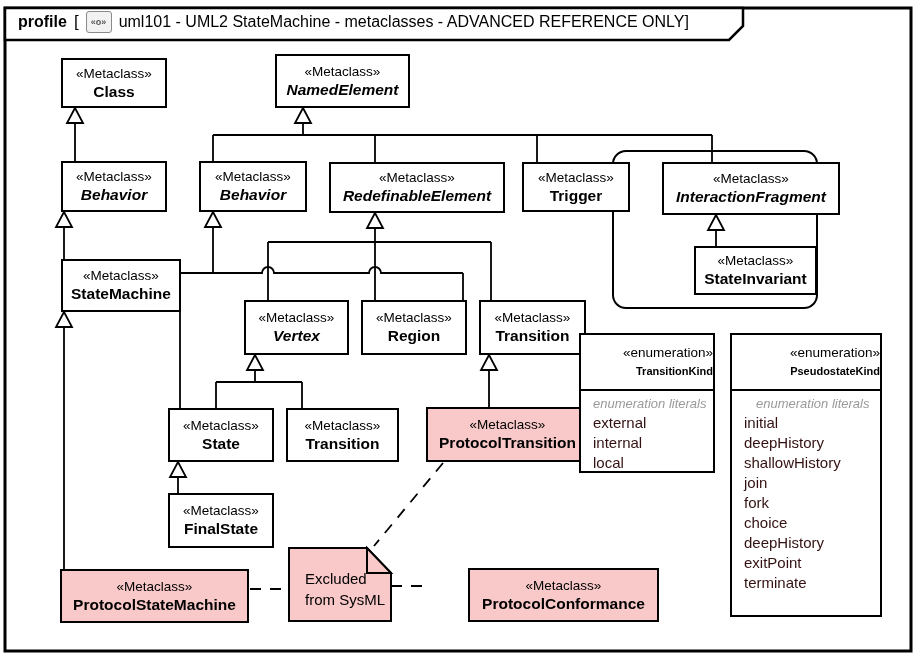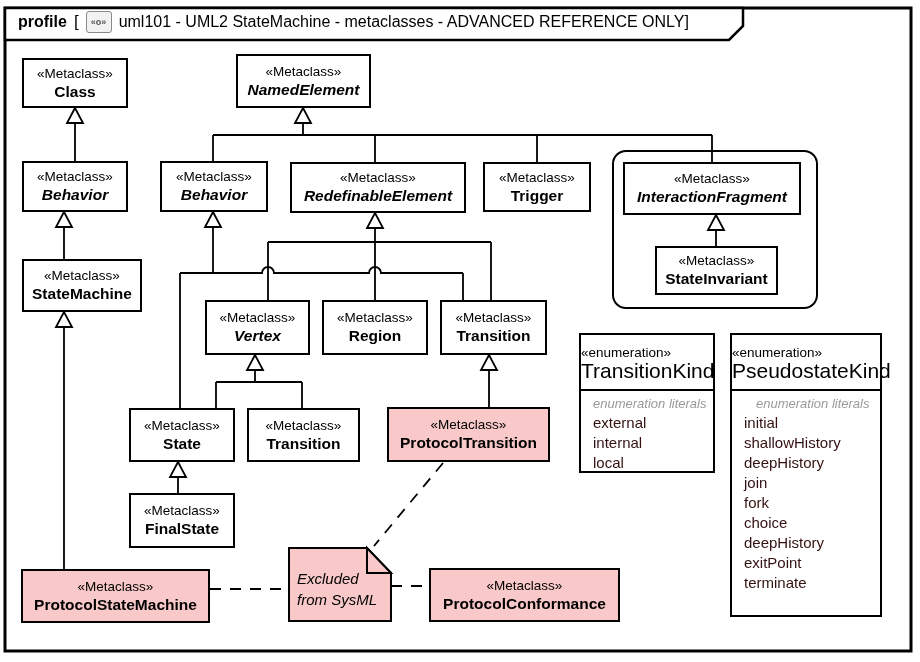--- a/index.html
+++ b/index.html
@@ -12,44 +12,44 @@
                align-items:center;gap:7px;font-size:16px;white-space:nowrap;}
   .kw{font-weight:bold;}
   .br{font-size:17px;}
   .dicon{display:inline-flex;align-items:center;justify-content:center;
          width:24px;height:20px;border:1.5px solid #8a8a8a;border-radius:3px;
          background:#f2f2f2;font-size:9px;color:#555;font-weight:bold;}
 
   
   .mbox{position:absolute;background:#fff;border:2px solid #000;
         display:flex;flex-direction:column;align-items:center;justify-content:center;
-        gap:1px;text-align:center;z-index:2;box-sizing:border-box;}
+        gap:1px;text-align:center;z-index:2;box-sizing:border-box;margin-left:39px;}
   .mbox.pink{background:#F9C9C9;}
   .st{font-size:13.5px;line-height:16px;}
   .nm{font-size:15.5px;font-weight:bold;line-height:18px;}
   .nm.abs{font-style:italic;}
 
   
   .rgroup{position:absolute;border:2px solid #000;border-radius:14px;z-index:1;
           background:transparent;box-sizing:border-box;}
 
   
   .ebox{position:absolute;background:#fff;border:2px solid #000;z-index:2;
         box-sizing:border-box;}
   .ehead{border-bottom:2px solid #000;display:flex;flex-direction:column;
-         align-items:flex-start;justify-content:center;gap:1px;height:54px;text-align:center;}
-  .enm{font-size:21px;font-weight:normal;line-height:18px;}
+         align-items:flex-end;justify-content:center;gap:1px;height:54px;text-align:center;}
+  .enm{font-size:11px;font-weight:bold;line-height:18px;}
   .ebody{padding:4px 4px 0 12px;}
   .ecap{font-size:13px;font-style:italic;color:#9a9a9a;line-height:18px;}
   .elit{font-size:15px;color:#331111;line-height:20px;}
 
   
   .note-text{position:absolute;left:289px;top:548px;width:102px;height:73px;
-             z-index:3;box-sizing:border-box;padding:20px 0 0 8px;
-             font-size:15px;font-style:italic;line-height:21px;}
+             z-index:3;box-sizing:border-box;padding:20px 0 0 16px;
+             font-size:15px;line-height:21px;}
 </style>
 </head>
 <body>
 
 <div class="stage">
 
   <svg width="920" height="662" viewBox="0 0 920 662">
 
     <rect x="5" y="8" width="906" height="643" fill="none" stroke="#000" stroke-width="3"></rect>
 
@@ -221,22 +221,22 @@
   </div>
 
   <div class="ebox" style="left:730px;top:333px;width:152px;height:284px">
     <div class="ehead">
       <div class="st">«enumeration»</div>
       <div class="enm">PseudostateKind</div>
     </div>
     <div class="ebody">
       <div class="ecap" style="padding-left:12px">enumeration literals</div>
       <div class="elit">initial</div>
+      <div class="elit">deepHistory</div>
       <div class="elit">shallowHistory</div>
-      <div class="elit">deepHistory</div>
       <div class="elit">join</div>
       <div class="elit">fork</div>
       <div class="elit">choice</div>
       <div class="elit">deepHistory</div>
       <div class="elit">exitPoint</div>
       <div class="elit">terminate</div>
     </div>
   </div>
 
   <div class="note-text">

